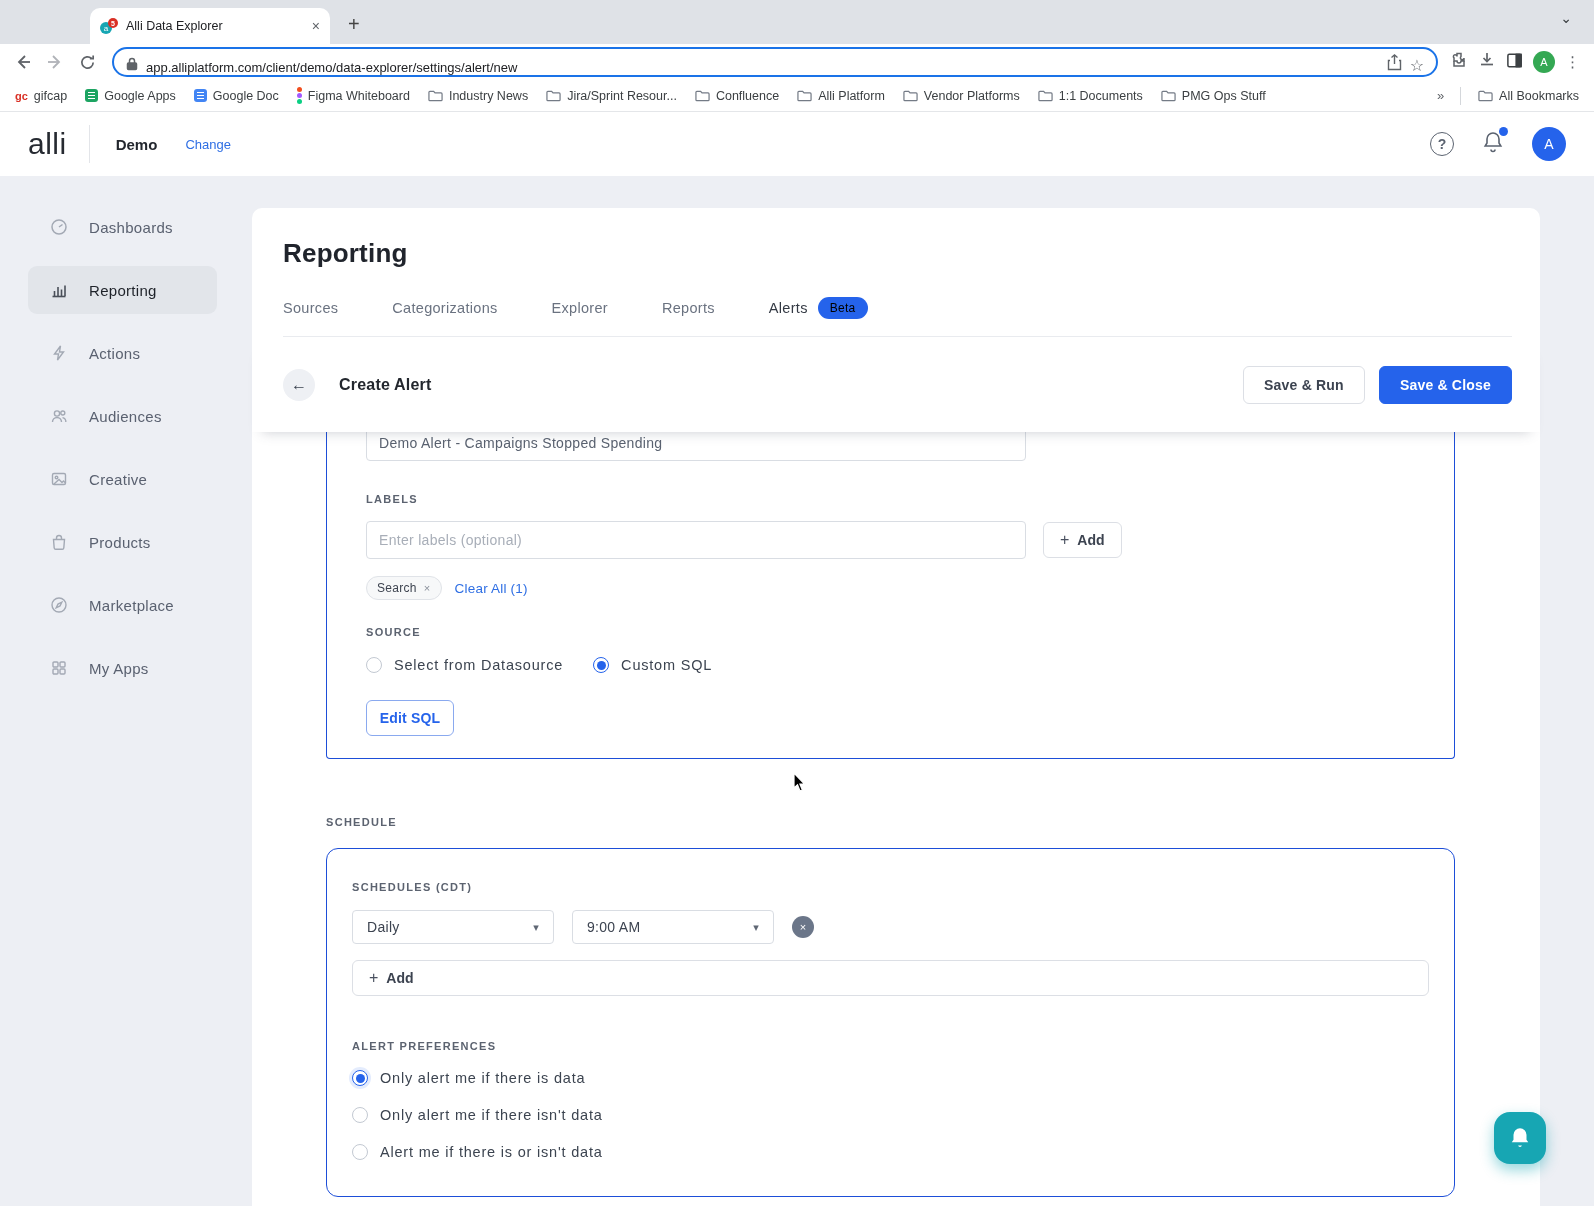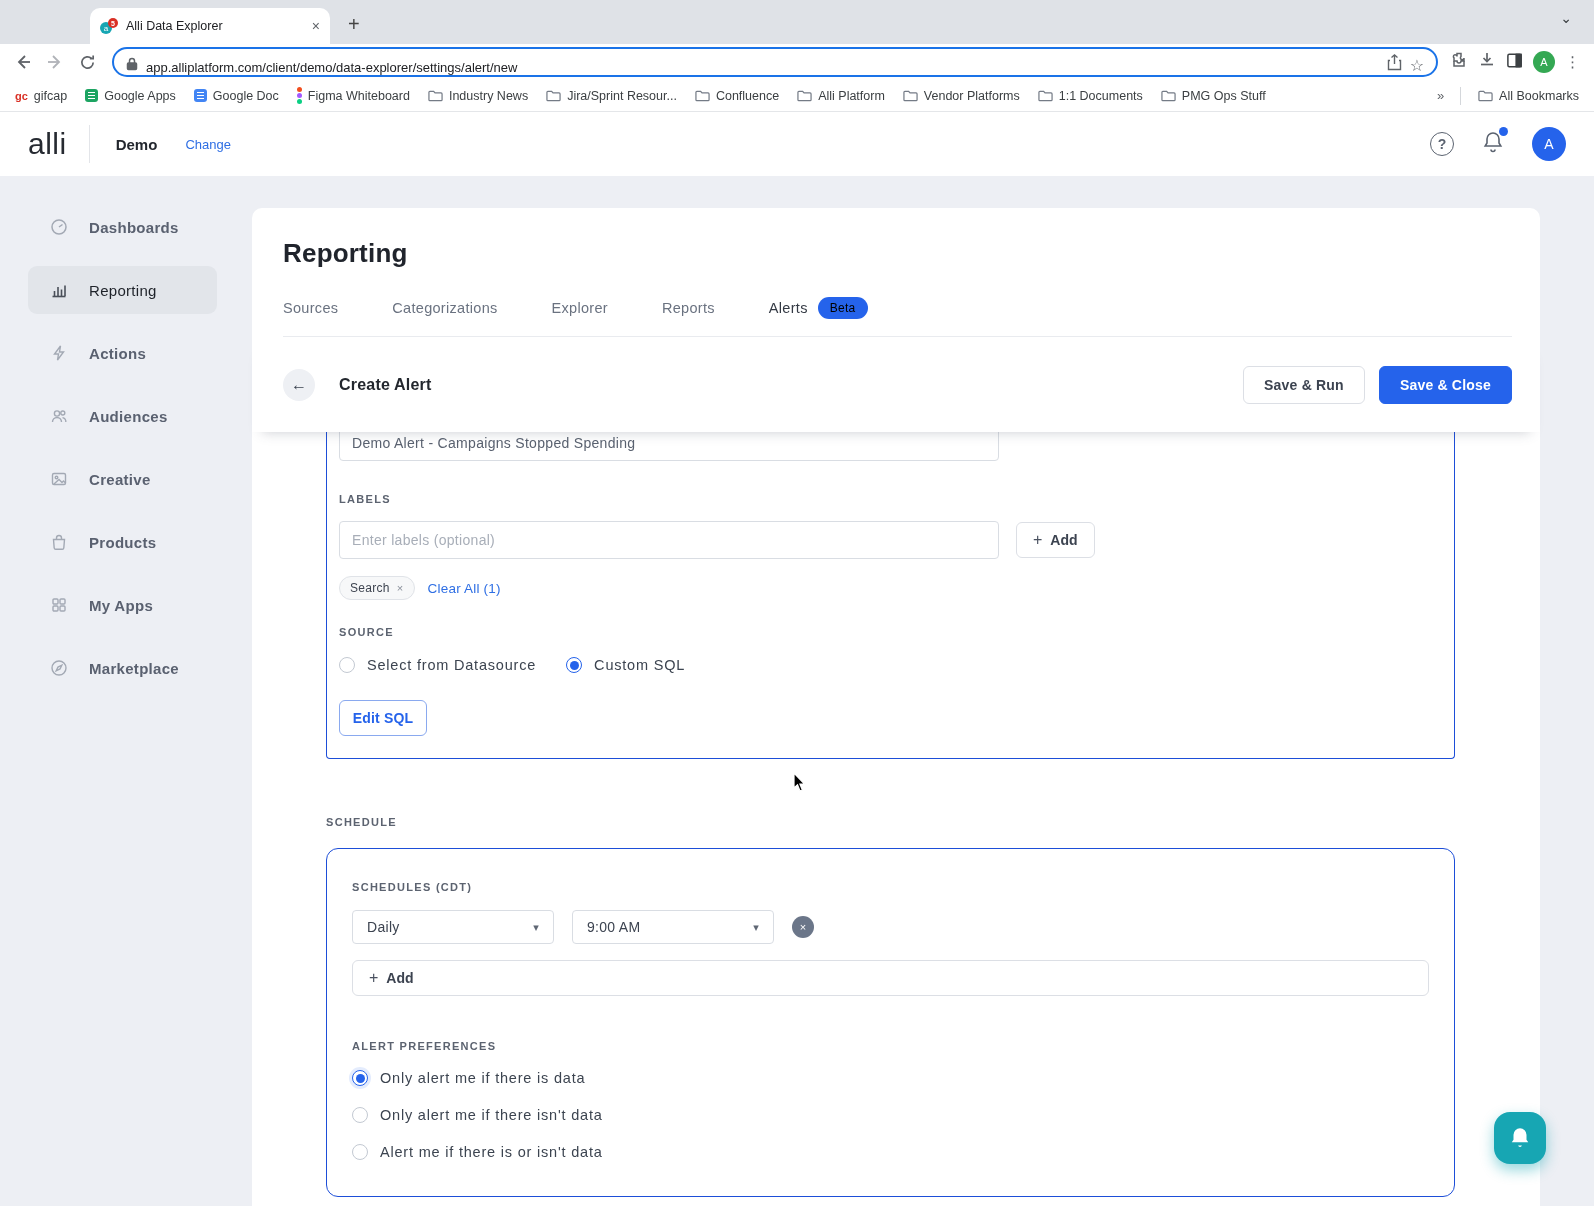--- a/index.html
+++ b/index.html
@@ -56,21 +56,21 @@
     font-size:14px; font-weight:bold; display:flex; align-items:center; justify-content:center; }
   .bellwrap { position:relative; }
   .belldot { position:absolute; top:-3px; right:-4px; width:9px; height:9px; border-radius:50%; background:#2563eb; }
   .appavatar { width:34px; height:34px; border-radius:50%; background:#2563eb; color:#fff; font-size:14px;
     display:flex; align-items:center; justify-content:center; }
 
   
   .workspace { display:flex; height:1030px; background:#edeff4; }
   .sidebar { width:248px; flex:0 0 248px; padding-top:27px; }
   .sb-item { height:48px; margin:0 31px 15px 28px; border-radius:9px; display:flex; align-items:center;
-    padding-left:22px; gap:21px; font-size:15px; color:#5a6170; letter-spacing:0.3px;font-weight:bold; }
+    padding-left:22px; gap:21px; font-size:15px; color:#5a6170; letter-spacing:0.3px; }
   .sb-item svg { stroke:#a3a9b4; }
   .sb-item.active { background:#e2e5ea; color:#1e2229; font-weight:500; }
   .sb-item.active svg { stroke:#4a4f59; }
 
   .panel { flex:1; margin:32px 54px 0 4px; background:#fff; border-radius:10px 10px 0 0; display:flex; flex-direction:column; }
   .panel-head { padding:30px 28px 0 31px; }
   .page-title { font-size:26px; font-weight:600; color:#20242c; letter-spacing:0.2px; }
   .tabsrow { display:flex; align-items:center; gap:54px; margin-top:28px; padding-bottom:17px; border-bottom:1px solid #e9ebef; }
   .tabitem { font-size:14.5px; color:#6a7280; letter-spacing:0.3px; display:flex; align-items:center; gap:10px; }
   .tabitem.active { color:#343a44; }
@@ -82,21 +82,21 @@
     display:flex; align-items:center; justify-content:center; }
   .create-title { font-size:16px; font-weight:600; color:#23272e; margin-left:24px; letter-spacing:0.2px; }
   .cb-btns { margin-left:auto; display:flex; gap:14px; }
   .btn { height:38px; border-radius:6px; font-size:14px; font-weight:600; letter-spacing:0.2px;
     display:flex; align-items:center; justify-content:center; padding:0 20px; }
   .btn.ghost { background:#fff; border:1px solid #dcdfe5; color:#3c4350; }
   .btn.primary { background:#2563eb; border:1px solid #2563eb; color:#fff; }
 
   .content { position:relative; z-index:1; flex:1; padding:0 85px 0 74px; overflow:hidden; }
   .card { border:1px solid #1d4ed8; border-radius:12px; }
-  .card1 { border-top:none; border-radius:0 0 4px 4px; padding:0 25px 22px 12px; }
+  .card1 { border-top:none; border-radius:0 0 4px 4px; padding:0 25px 22px 39px; }
   .txtinput { width:660px; height:38px; border:1px solid #d9dde3; border-radius:4px; padding:0 12px;
     font-size:14px; color:#5a6270; font-family:"Liberation Sans", sans-serif; letter-spacing:0.3px; background:#fff; }
   .txtinput::placeholder { color:#a8aeb8; }
   .name-input { margin-top:-8px; height:37px; }
   .field-label { font-size:11px; font-weight:bold; color:#5c6370; letter-spacing:1.3px; }
   .lbl-labels { margin-top:32px; }
   .labelsrow { display:flex; align-items:center; margin-top:16px; }
   .addbtn { height:36px; border:1px solid #dcdfe5; border-radius:6px; background:#fff; color:#3c4350;
     font-size:14px; font-weight:600; display:flex; align-items:center; gap:8px; padding:0 16px; margin-left:17px; }
   .addbtn .plus { font-weight:400; font-size:16px; color:#4a5160; }
@@ -348,33 +348,33 @@
     </div>
     <div class="sb-item">
       <svg width="18" height="18" viewBox="0 0 18 18" fill="none" stroke-width="1.4">
           <path d="M3.5 6.5 H14.5 L13.8 15 a1.5 1.5 0 0 1 -1.5 1.3 H5.7 A1.5 1.5 0 0 1 4.2 15 Z"></path>
           <path d="M6.5 6 V5 a2.5 2.5 0 0 1 5 0 V6"></path>
         </svg>
       <span>Products</span>
     </div>
     <div class="sb-item">
       <svg width="18" height="18" viewBox="0 0 18 18" fill="none" stroke-width="1.4">
+          <circle cx="9" cy="9" r="7"></circle>
+          <path d="M11.8 6.2 L10 10 L6.2 11.8 L8 8 Z"></path>
+        </svg>
+      <span>Marketplace</span>
+    </div>
+    <div class="sb-item">
+      <svg width="18" height="18" viewBox="0 0 18 18" fill="none" stroke-width="1.4">
           <rect x="3" y="3" width="5" height="5" rx="1"></rect>
           <rect x="10" y="3" width="5" height="5" rx="1"></rect>
           <rect x="3" y="10" width="5" height="5" rx="1"></rect>
           <rect x="10" y="10" width="5" height="5" rx="1"></rect>
         </svg>
       <span>My Apps</span>
-    </div>
-    <div class="sb-item">
-      <svg width="18" height="18" viewBox="0 0 18 18" fill="none" stroke-width="1.4">
-          <circle cx="9" cy="9" r="7"></circle>
-          <path d="M11.8 6.2 L10 10 L6.2 11.8 L8 8 Z"></path>
-        </svg>
-      <span>Marketplace</span>
     </div>
   </div>
 
   <div class="panel">
     <div class="panel-head">
       <div class="page-title">Reporting</div>
       <div class="tabsrow">
         <span class="tabitem">Sources</span>
         <span class="tabitem">Categorizations</span>
         <span class="tabitem">Explorer</span>

